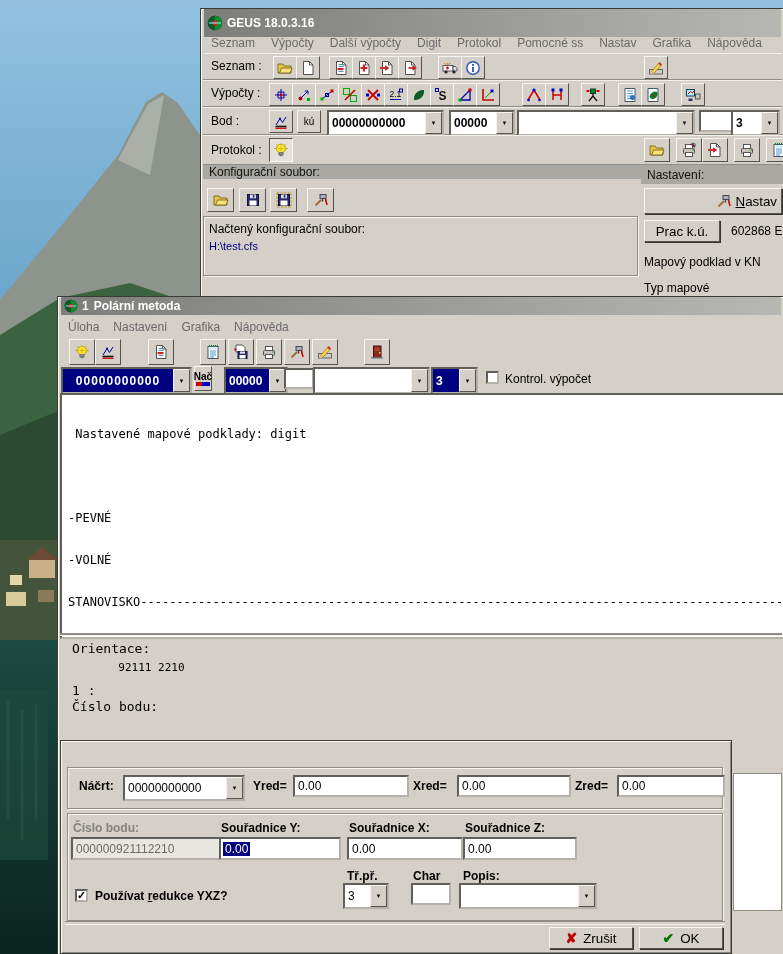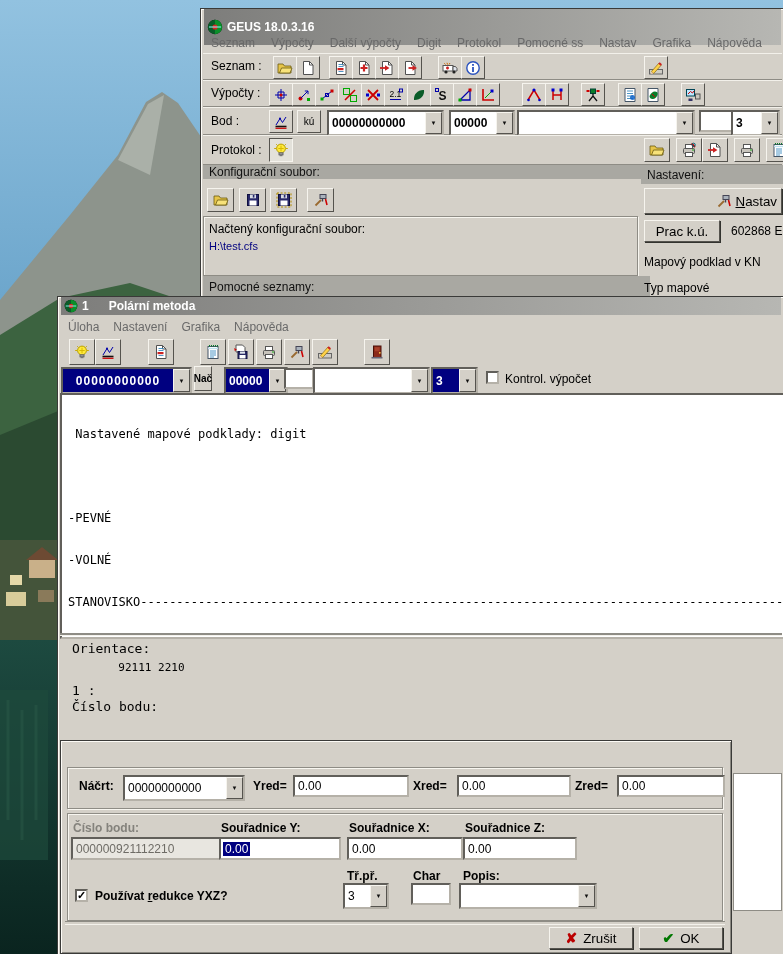--- a/index.html
+++ b/index.html
@@ -266,21 +266,21 @@
     <rect x="29" y="560" width="26" height="18" fill="#c9b089"></rect>
     <rect x="6" y="592" width="20" height="14" fill="#d8cc9a"></rect>
     <rect x="38" y="590" width="16" height="12" fill="#8a7a5a"></rect>
     <rect x="10" y="575" width="12" height="10" fill="#e4d8a8"></rect>
     <rect x="0" y="640" width="230" height="314" fill="url(#water)"></rect>
     <rect x="0" y="690" width="48" height="170" fill="#1e4a3c" opacity="0.7"></rect>
     <path d="M8,700 v120 M22,710 v130 M36,705 v115" stroke="#2a5a48" stroke-width="3" opacity="0.5"></path>
   </svg>
 
   <div class="win" style="left:200px;top:8px;width:583px;height:288px">
-    <div class="cap inact" style="height:36px">
+    <div class="cap inact" style="height:28px">
       <svg class="i">
           <use href="#i-geus"></use>
         </svg>
       <span>GEUS 18.0.3.16</span>
     </div>
     <div class="menu" style="top:24px;height:19px">
       <span>Seznam</span>
       <span>Výpočty</span>
       <span>Další výpočty</span>
       <span>Digit</span>
@@ -503,23 +503,20 @@
       </button>
     <button class="tbn" style="left:106px;top:179px;width:27px;height:24px">
         <svg class="i">
           <use href="#i-tools"></use>
         </svg>
       </button>
     <div class="grv" style="left:2px;top:207px;width:433px;height:58px">
       <span class="lab" style="left:5px;top:5px">Načtený konfigurační soubor:</span>
       <span class="lab navy" style="left:5px;top:23px;font-size:11px">H:\test.cfs</span>
     </div>
-    <div class="hdr" style="left:2px;top:267px;width:435px;height:21px">
-        <span>Pomocné seznamy:</span>
-      </div>
 
     <div class="hdr" style="left:440px;top:156px;width:141px;height:19px">
         <span>Nastavení:</span>
       </div>
     <button class="btn" style="left:443px;top:179px;width:138px;height:26px;justify-content:flex-end;padding-right:4px;gap:4px;overflow:hidden">
       <svg class="i">
           <use href="#i-tools"></use>
         </svg>
       <span><span class="u">N</span><span>astav</span></span>
     </button>
@@ -530,21 +527,21 @@
     <span class="lab" style="left:443px;top:246px">Mapový podklad v KN</span>
     <span class="lab" style="left:443px;top:272px">Typ mapové</span>
   </div>
 
   <div class="win" style="left:57px;top:296px;width:726px;height:658px">
     <div class="cap inact" style="height:18px">
       <svg class="i" style="width:14px;height:14px">
           <use href="#i-geus"></use>
         </svg>
       <span>1</span>
-      <span style="margin-left:16px">Polární metoda</span>
+      <span style="margin-left:1px">Polární metoda</span>
     </div>
     <div class="menu" style="top:21px;height:18px;gap:14px">
       <span>Úloha</span>
       <span>Nastavení</span>
       <span>Grafika</span>
       <span>Nápověda</span>
     </div>
 
     <button class="tbn" style="left:11px;top:42px;width:26px;height:26px">
         <svg class="i">
@@ -589,21 +586,21 @@
     <button class="tbn" style="left:306px;top:42px;width:26px;height:26px">
         <svg class="i">
           <use href="#i-door"></use>
         </svg>
       </button>
 
     <span class="combo" style="left:3px;top:70px;width:127px;height:23px">
       <span class="cv sel" style="justify-content:center;letter-spacing:1px">00000000000</span>
       <span class="ca">▼</span>
       </span>
-    <button class="tbn" style="left:136px;top:69px;width:18px;height:25px;flex-direction:row;font-size:10px;font-weight:bold;line-height:1">
+    <button class="tbn" style="left:136px;top:69px;width:18px;height:25px;flex-direction:column;font-size:10px;font-weight:bold;line-height:1">
       <span>Nač</span>
       <span style="display:block;width:14px;height:4px;background:linear-gradient(90deg,#c00 45%,#00c 45%)"></span>
     </button>
     <span class="combo" style="left:166px;top:70px;width:60px;height:23px">
       <span class="cv sel">00000</span>
       <span class="ca">▼</span>
       </span>
     <span class="inp" style="left:226px;top:71px;width:20px;height:17px"><span></span></span>
     <span class="combo" style="left:255px;top:70px;width:113px;height:23px">
       <span class="cv"></span>

